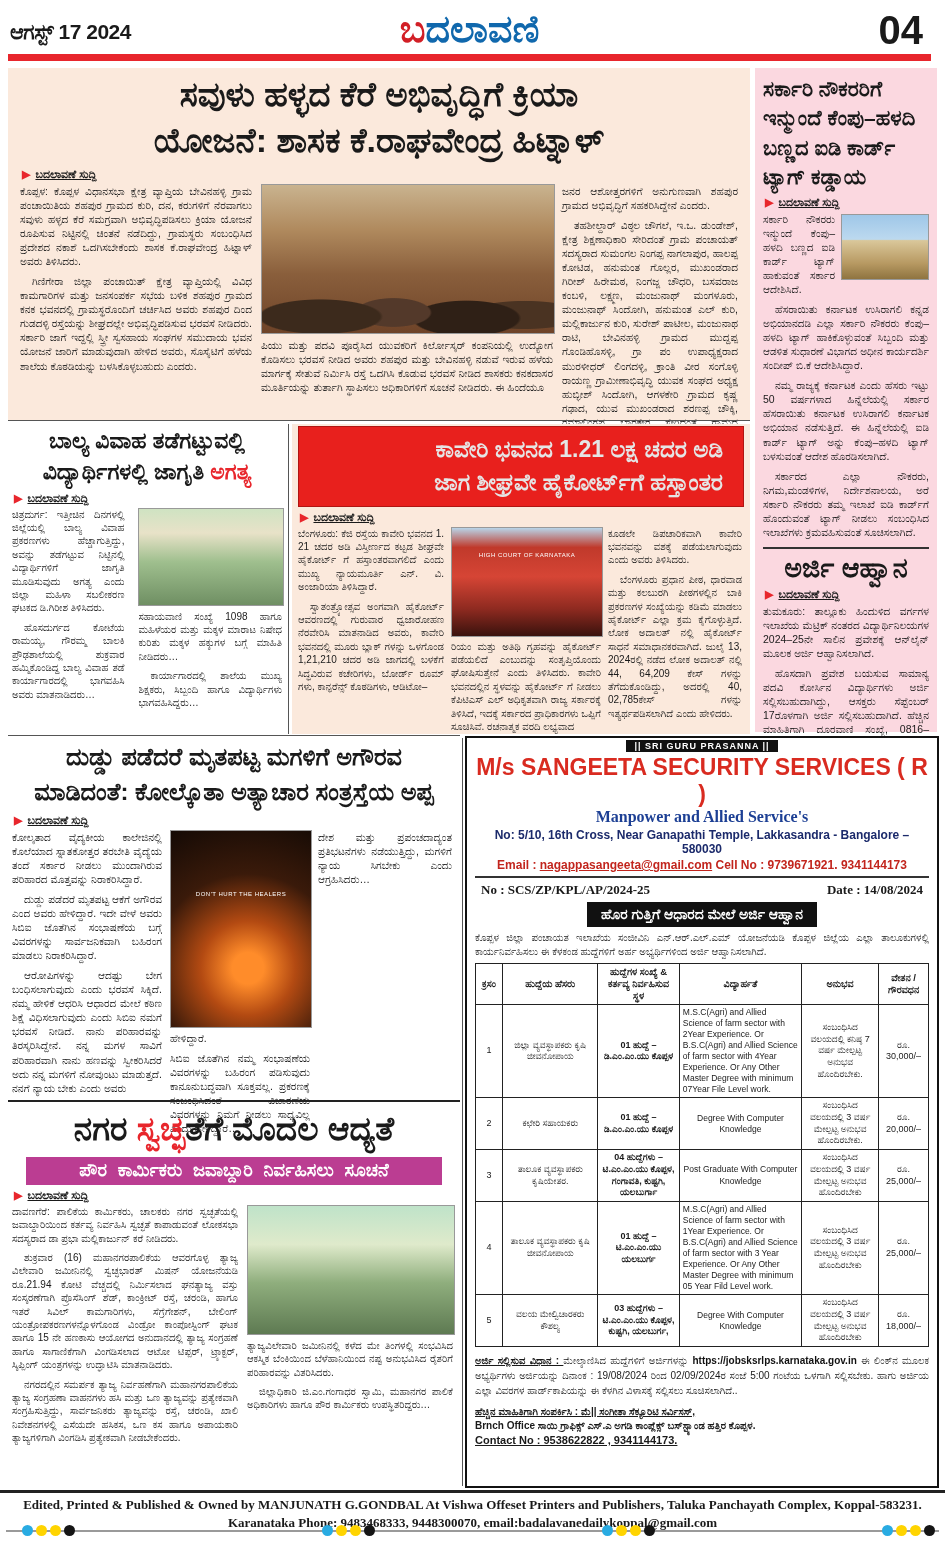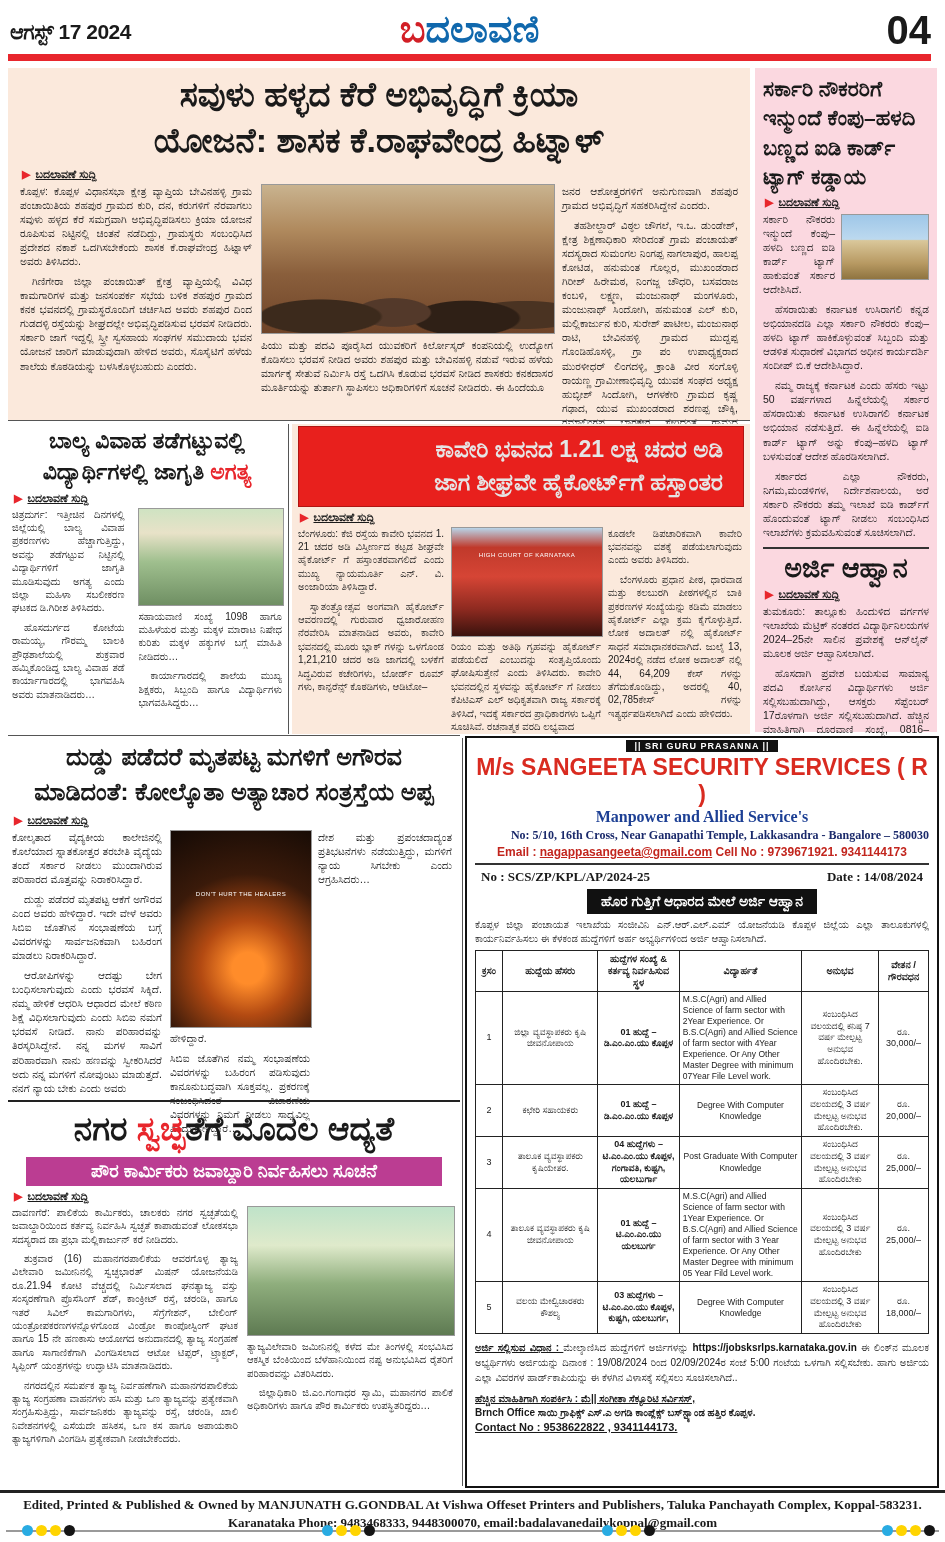--- a/index.html
+++ b/index.html
@@ -4,21 +4,21 @@
 <style>
   html,body{margin:0;padding:0;background:#e9e9e9;}
   .page{position:relative;width:945px;height:1542px;background:#ffffff;margin:0 auto;
         font-family:"Liberation Sans", sans-serif;color:#1a1a1a;overflow:hidden;}
   
   .hdr{position:absolute;left:0;top:0;width:939px;height:66px;text-decoration:underline;}
   .hdr .date{position:absolute;left:10px;top:20px;font-size:21px;font-weight:bold;letter-spacing:-0.5px;}
   .hdr .masthead{position:absolute;left:0;right:0;top:8px;text-align:center;font-size:38px;font-weight:bold;}
   .hdr .masthead .m1{color:#d21f26;}
   .hdr .masthead .m2{color:#1068ad;}
-  .hdr .pageno{position:absolute;right:8px;top:8px;font-size:40px;font-weight:bold;}
+  .hdr .pageno{position:absolute;right:16px;top:8px;font-size:40px;font-weight:bold;}
   .hdr .redbar{position:absolute;left:8px;right:8px;top:54px;height:7px;background:#e8262c;}
   
   .byline{display:flex;align-items:center;gap:5px;font-size:11px;font-weight:bold;margin:4px 0 3px 2px;}
   .byline .tri{color:#e8262c;font-size:11px;line-height:1;}
   .byline .bl-txt{text-decoration:underline;}
   .bodytext{font-size:10.5px;line-height:1.34;text-align:justify;}
   .bodytext p{margin:0 0 6px 0;text-indent:12px;}
   .bodytext p.nofirst{text-indent:0;}
   .cols{display:flex;gap:9px;}
   .photo{position:relative;overflow:hidden;border:1px solid #999;}
@@ -57,31 +57,31 @@
   
   .kolkata{position:absolute;left:8px;top:738px;width:452px;height:358px;padding:2px 4px;box-sizing:border-box;}
   .kolkata .hl{font-size:24px;line-height:1.45;font-weight:bold;text-align:center;}
   .chair-photo{width:100%;height:196px;background:
       radial-gradient(circle at 55% 70%,#ff8c2a 0 10%,#b34a12 30%,#3a1a0a 60%,#140a05 100%);}
   
   .nagara{position:absolute;left:8px;top:1100px;width:452px;height:378px;padding:2px 4px;box-sizing:border-box;border-top:2px solid #222;}
   .nagara .hl{font-size:33px;line-height:1.3;font-weight:bold;text-align:center;margin-top:4px;}
   .nagara .red{color:#e8262c;}
   .nagara .subhead{background:#bb3d92;color:#fff;font-size:18px;font-weight:bold;text-align:center;
-                   padding:4px 4px;margin:6px 14px 2px 14px;}
+                   padding:4px 4px;margin:6px 14px 2px 14px;font-family:Liberation Mono, monospace;}
   .ng-photo{width:100%;height:128px;background:
       linear-gradient(180deg,#bfe3c9 0%,#dfeacb 30%,#8fae7d 60%,#5e7a52 100%);}
   
   .ad{position:absolute;left:465px;top:736px;width:474px;height:752px;border:2px solid #111;
       background:#fff;padding:2px 8px;box-sizing:border-box;}
   .ad .gp{width:fit-content;margin:0 auto;background:#111;color:#fff;font-size:9px;font-weight:bold;
           padding:1px 8px;letter-spacing:1px;}
   .ad .company{text-align:center;color:#d92b20;font-size:23px;font-weight:bold;margin-top:2px;}
   .ad .tagline{text-align:center;color:#1c3f94;font-size:16px;font-weight:bold;font-family:"Liberation Serif",serif;}
-  .ad .address{text-align:right;color:#1b2a6b;font-size:12px;font-weight:bold;margin-top:2px;font-family:Liberation Serif, serif;}
+  .ad .address{text-align:center;color:#1b2a6b;font-size:12px;font-weight:bold;margin-top:2px;}
   .ad .emailline{text-align:center;color:#c2251d;font-size:12px;font-weight:bold;margin-top:2px;}
   .ad .emailline a{color:#c2251d;}
   .ad .rule{border:none;border-top:2px solid #333;margin:4px 0;}
   .ad .refrow{display:flex;justify-content:space-between;font-size:13px;font-weight:bold;
               font-family:"Liberation Serif",serif;margin:2px 6px;}
   .ad .banner{width:fit-content;margin:4px auto;background:#111;color:#fff;font-size:14px;
               font-weight:bold;padding:4px 14px;}
   .ad .intro{font-size:10px;line-height:1.4;text-align:justify;margin:2px 0 4px 0;}
   .ad table{width:100%;border-collapse:collapse;}
   .ad th,.ad td{border:1px solid #222;padding:2px 3px;vertical-align:middle;}

